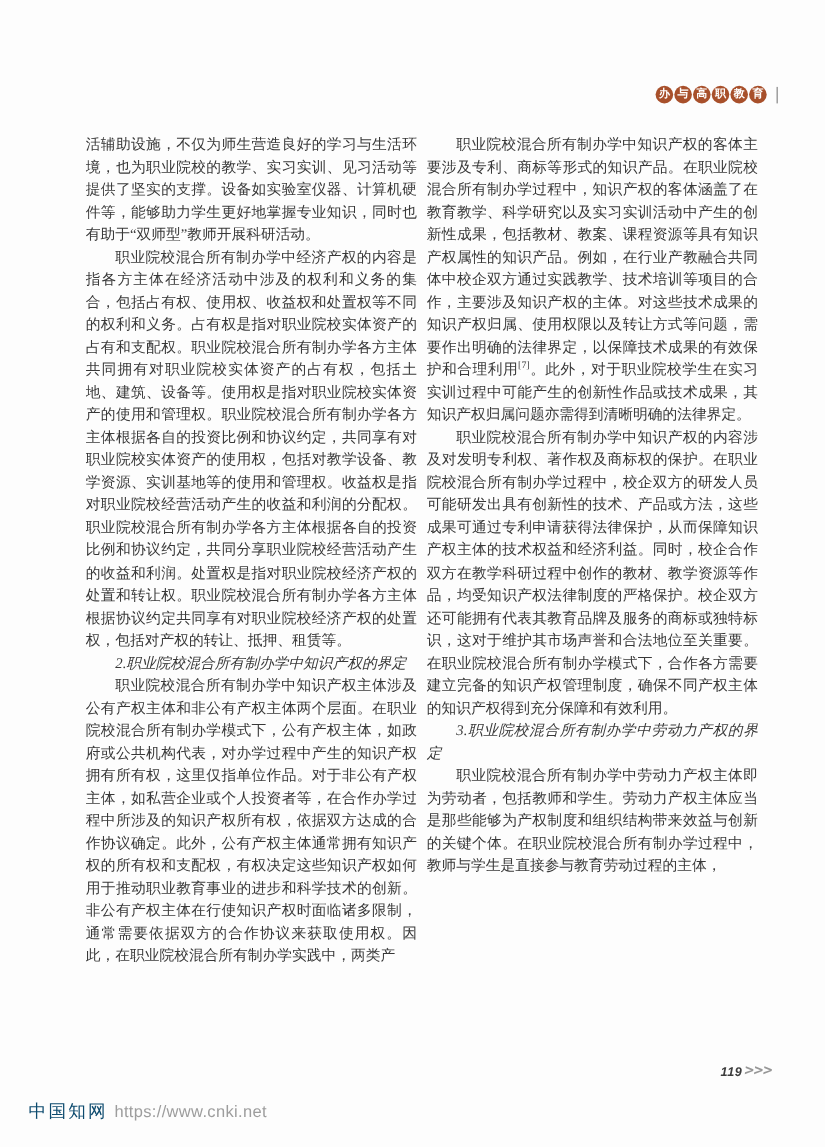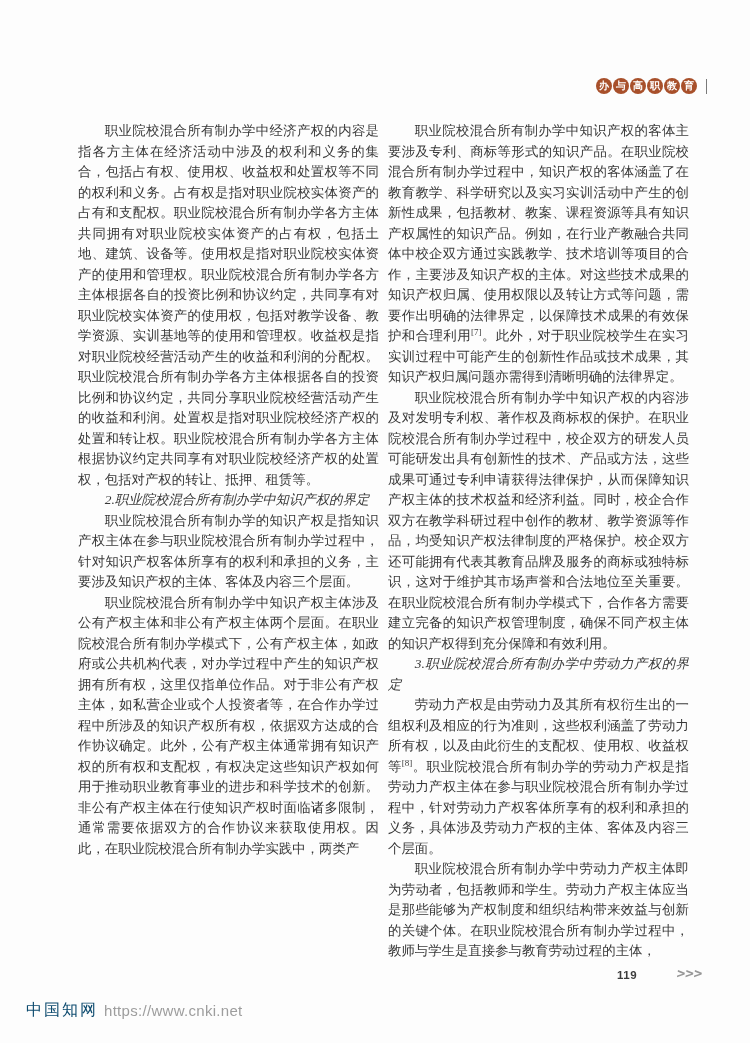--- a/index.html
+++ b/index.html
@@ -30,23 +30,23 @@
     text-justify:inter-ideograph;color:#383838;
   }
   .col-left{left:78px;}
   .col-right{left:388px;}
   .col p{margin:0;text-indent:2em;}
   .col p.cont{text-indent:0;}
   .col p.heading{font-style:italic;}
   sup{font-size:9px;line-height:0;vertical-align:super;}
   
   .page-number{
-    position:absolute;left:617px;top:969px;
+    position:absolute;left:655px;top:969px;
     font-family:"Liberation Sans", sans-serif;
-    font-size:11.5px;font-weight:bold;color:#3c3c3c;letter-spacing:0.5px;
+    font-size:11.5px;font-weight:bold;color:#3c3c3c;letter-spacing:0.5px;font-style:italic;
   }
   .chevrons{
     position:absolute;left:677px;top:965px;
     font-family:"DejaVu Sans Mono", monospace;
     font-size:14px;color:#979797;letter-spacing:0px;font-weight:bold;
     transform:skewX(-8deg);
   }
   
   .footer-brand{
     position:absolute;left:26px;top:1000px;
@@ -69,31 +69,30 @@
       <span class="badge-circle" style="background: rgb(168, 80, 43);">与</span>
       <span class="badge-circle" style="background: rgb(168, 80, 43);">高</span>
       <span class="badge-circle" style="background: rgb(168, 80, 43);">职</span>
       <span class="badge-circle" style="background: rgb(168, 80, 43);">教</span>
       <span class="badge-circle" style="background: rgb(168, 80, 43);">育</span>
     </div>
     <div class="header-sep"></div>
   </div>
 
   <div class="col col-left">
+    <p class="cont">活辅助设施，不仅为师生营造良好的学习与生活环境，也为职业院校的教学、实习实训、见习活动等提供了坚实的支撑。设备如实验室仪器、计算机硬件等，能够助力学生更好地掌握专业知识，同时也有助于“双师型”教师开展科研活动。</p>
     <p class="para">职业院校混合所有制办学中经济产权的内容是指各方主体在经济活动中涉及的权利和义务的集合，包括占有权、使用权、收益权和处置权等不同的权利和义务。占有权是指对职业院校实体资产的占有和支配权。职业院校混合所有制办学各方主体共同拥有对职业院校实体资产的占有权，包括土地、建筑、设备等。使用权是指对职业院校实体资产的使用和管理权。职业院校混合所有制办学各方主体根据各自的投资比例和协议约定，共同享有对职业院校实体资产的使用权，包括对教学设备、教学资源、实训基地等的使用和管理权。收益权是指对职业院校经营活动产生的收益和利润的分配权。职业院校混合所有制办学各方主体根据各自的投资比例和协议约定，共同分享职业院校经营活动产生的收益和利润。处置权是指对职业院校经济产权的处置和转让权。职业院校混合所有制办学各方主体根据协议约定共同享有对职业院校经济产权的处置权，包括对产权的转让、抵押、租赁等。</p>
     <p class="heading">2.职业院校混合所有制办学中知识产权的界定</p>
-    <p class="para">职业院校混合所有制办学的知识产权是指知识产权主体在参与职业院校混合所有制办学过程中，针对知识产权客体所享有的权利和承担的义务，主要涉及知识产权的主体、客体及内容三个层面。</p>
     <p class="para">职业院校混合所有制办学中知识产权主体涉及公有产权主体和非公有产权主体两个层面。在职业院校混合所有制办学模式下，公有产权主体，如政府或公共机构代表，对办学过程中产生的知识产权拥有所有权，这里仅指单位作品。对于非公有产权主体，如私营企业或个人投资者等，在合作办学过程中所涉及的知识产权所有权，依据双方达成的合作协议确定。此外，公有产权主体通常拥有知识产权的所有权和支配权，有权决定这些知识产权如何用于推动职业教育事业的进步和科学技术的创新。非公有产权主体在行使知识产权时面临诸多限制，通常需要依据双方的合作协议来获取使用权。因此，在职业院校混合所有制办学实践中，两类产</p>
   </div>
 
   <div class="col col-right">
     <p class="para"><span>职业院校混合所有制办学中知识产权的客体主要涉及专利、商标等形式的知识产品。在职业院校混合所有制办学过程中，知识产权的客体涵盖了在教育教学、科学研究以及实习实训活动中产生的创新性成果，包括教材、教案、课程资源等具有知识产权属性的知识产品。例如，在行业产教融合共同体中校企双方通过实践教学、技术培训等项目的合作，主要涉及知识产权的主体。对这些技术成果的知识产权归属、使用权限以及转让方式等问题，需要作出明确的法律界定，以保障技术成果的有效保护和合理利用</span><sup>[7]</sup><span>。此外，对于职业院校学生在实习实训过程中可能产生的创新性作品或技术成果，其知识产权归属问题亦需得到清晰明确的法律界定。</span></p>
     <p class="para">职业院校混合所有制办学中知识产权的内容涉及对发明专利权、著作权及商标权的保护。在职业院校混合所有制办学过程中，校企双方的研发人员可能研发出具有创新性的技术、产品或方法，这些成果可通过专利申请获得法律保护，从而保障知识产权主体的技术权益和经济利益。同时，校企合作双方在教学科研过程中创作的教材、教学资源等作品，均受知识产权法律制度的严格保护。校企双方还可能拥有代表其教育品牌及服务的商标或独特标识，这对于维护其市场声誉和合法地位至关重要。在职业院校混合所有制办学模式下，合作各方需要建立完备的知识产权管理制度，确保不同产权主体的知识产权得到充分保障和有效利用。</p>
     <p class="heading">3.职业院校混合所有制办学中劳动力产权的界定</p>
-    <p class="para"><span>劳动力产权是由劳动力及其所有权衍生出的一组权利及相应的行为准则，这些权利涵盖了劳动力所有权，以及由此衍生的支配权、使用权、收益权等</span><sup>[8]</sup><span>。职业院校混合所有制办学的劳动力产权是指劳动力产权主体在参与职业院校混合所有制办学过程中，针对劳动力产权客体所享有的权利和承担的义务，具体涉及劳动力产权的主体、客体及内容三个层面。</span></p>
     <p class="para">职业院校混合所有制办学中劳动力产权主体即为劳动者，包括教师和学生。劳动力产权主体应当是那些能够为产权制度和组织结构带来效益与创新的关键个体。在职业院校混合所有制办学过程中，教师与学生是直接参与教育劳动过程的主体，</p>
   </div>
 
   <div class="page-number">119</div>
   <div class="chevrons">&gt;&gt;&gt;</div>
 
   <div class="footer-brand">中国知网</div>
   <a class="footer-url" href="#" style="text-decoration:none;">https://www.cnki.net</a>
 
 </div>

